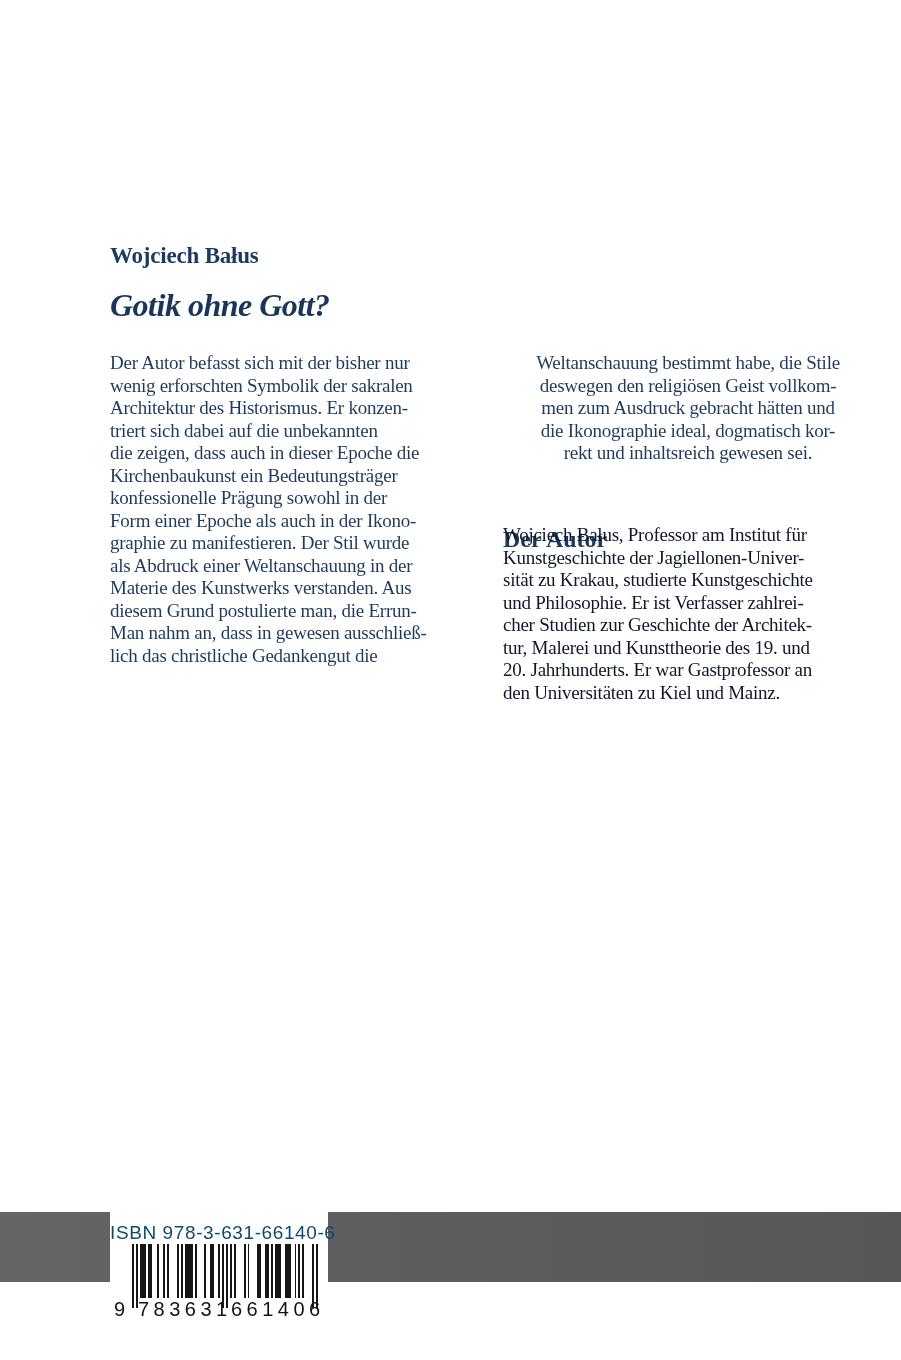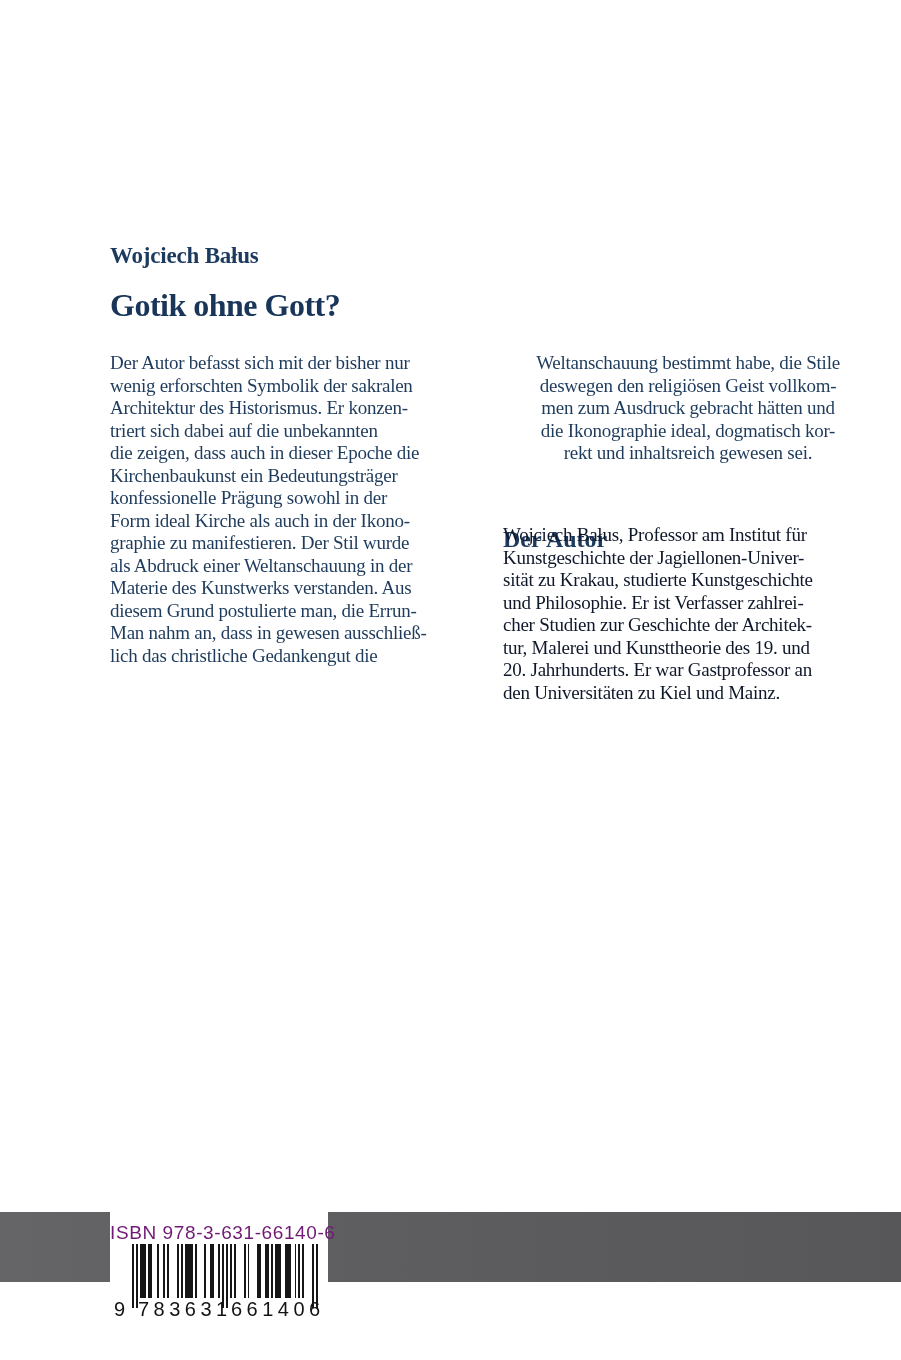--- a/index.html
+++ b/index.html
@@ -22,20 +22,21 @@
     color: #1c3a5e;
   }
   .book-title {
     position: absolute;
     left: 110px;
     top: 287px;
     font-size: 32px;
     font-weight: 700;
     letter-spacing: -0.5px;
     color: #19365a;
+    font-style: italic;
   }
   .text-col {
     position: absolute;
     top: 352px;
     width: 370px;
     color: #1e3b5c;
   }
   .text-col .tl {
     height: 22.5px;
     line-height: 22.5px;
@@ -85,21 +86,21 @@
   }
   .isbn-label {
     position: absolute;
     left: 0;
     top: 10px;
     width: 176px;
     text-align: center;
     font-family: "Liberation Sans", sans-serif;
     font-size: 19px;
     letter-spacing: 0.6px;
-    color: #701a75;
+    color: #0c4a6e;
     white-space: pre;
   }
   .barcode-svg {
     position: absolute;
     left: 22px;
     top: 32px;
   }
   .barcode-digit {
     position: absolute;
     font-family: "Liberation Sans", sans-serif;
@@ -122,21 +123,21 @@
   <div class="book-title">Gotik ohne Gott?</div>
 
   <div class="text-col col-left">
       <div class="tl">Der Autor befasst sich mit der bisher nur</div>
       <div class="tl">wenig erforschten Symbolik der sakralen</div>
       <div class="tl">Architektur des Historismus. Er konzen-</div>
       <div class="tl">triert sich dabei auf die unbekannten</div>
       <div class="tl">die zeigen, dass auch in dieser Epoche die</div>
       <div class="tl">Kirchenbaukunst ein Bedeutungsträger</div>
       <div class="tl">konfessionelle Prägung sowohl in der</div>
-      <div class="tl">Form ideal Kirche als auch in der Ikono-</div>
+      <div class="tl">Form einer Epoche als auch in der Ikono-</div>
       <div class="tl">graphie zu manifestieren. Der Stil wurde</div>
       <div class="tl">als Abdruck einer Weltanschauung in der</div>
       <div class="tl">Materie des Kunstwerks verstanden. Aus</div>
       <div class="tl">diesem Grund postulierte man, die Errun-</div>
       <div class="tl">Man nahm an, dass in gewesen ausschließ-</div>
       <div class="tl">lich das christliche Gedankengut die</div>
     </div>
 
   <div class="text-col col-right">
       <div class="tl">Weltanschauung bestimmt habe, die Stile</div>

